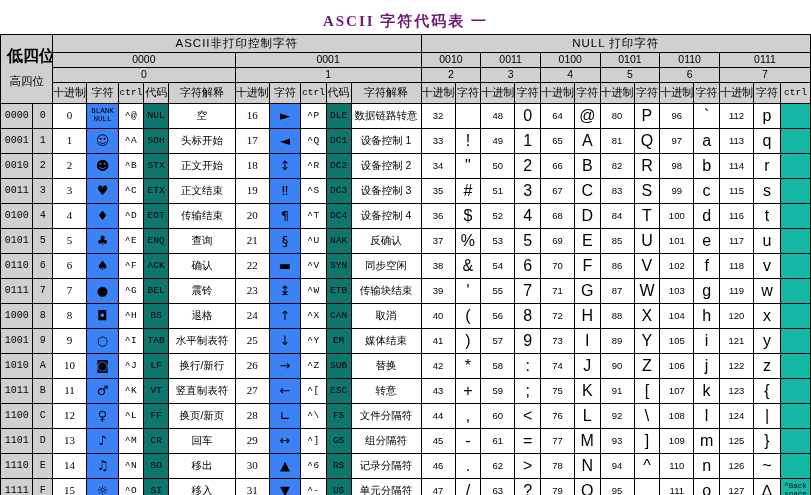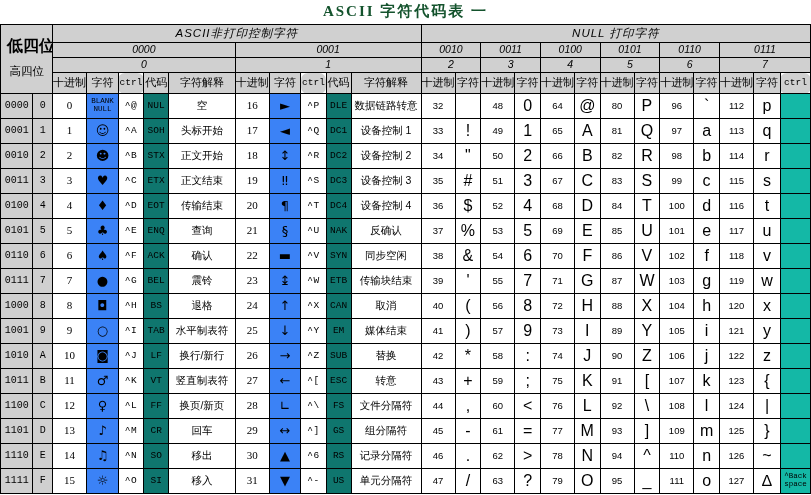--- a/index.html
+++ b/index.html
@@ -12,22 +12,22 @@
     height: 495px;
     font-family: "Liberation Sans", "DejaVu Sans", sans-serif;
     overflow: hidden;
   }
   #page-title {
     text-align: center;
     font-family: "Liberation Serif", "DejaVu Serif", serif;
     font-size: 15px;
     font-weight: bold;
     letter-spacing: 2px;
-    padding: 2px 0 3px 0;
-    color: #14532d;
+    padding: 12px 0 3px 0;
+    color: #701a75;
   }
   table.ascii {
     border-collapse: collapse;
     table-layout: fixed;
     margin: 0 auto;
     border: 1px solid #000;
   }
   table.ascii td, table.ascii th {
     border: 1px solid #000;
     padding: 0;
@@ -36,42 +36,40 @@
     font-weight: normal;
     color: #000;
     line-height: 1.05;
     overflow: hidden;
     white-space: nowrap;
   }
   .hdr {
     background: #d0d0d0;
     font-size: 11px;
     height: 16px;
-    font-style: italic;
   }
   .hdr-sec {
     font-size: 11.5px;
     height: 17px;
     letter-spacing: 1px;
   }
   .hdr-col {
     font-size: 10.5px;
     height: 14px;
   }
   .sub {
     background: #d0d0d0;
     font-size: 10px;
     height: 20px;
     font-family: Liberation Sans, sans-serif;
   }
   .sub.cn { font-size: 11px; }
   .sub.mono {
     font-family: "Liberation Mono", "DejaVu Sans Mono", monospace;
     font-size: 9.5px;
-    border-radius: 7px;
   }
   .corner {
     background: #d0d0d0;
     position: relative;
     padding: 0;
   }
   .corner-inner {
     position: relative;
     width: 100%;
     height: 100%;

